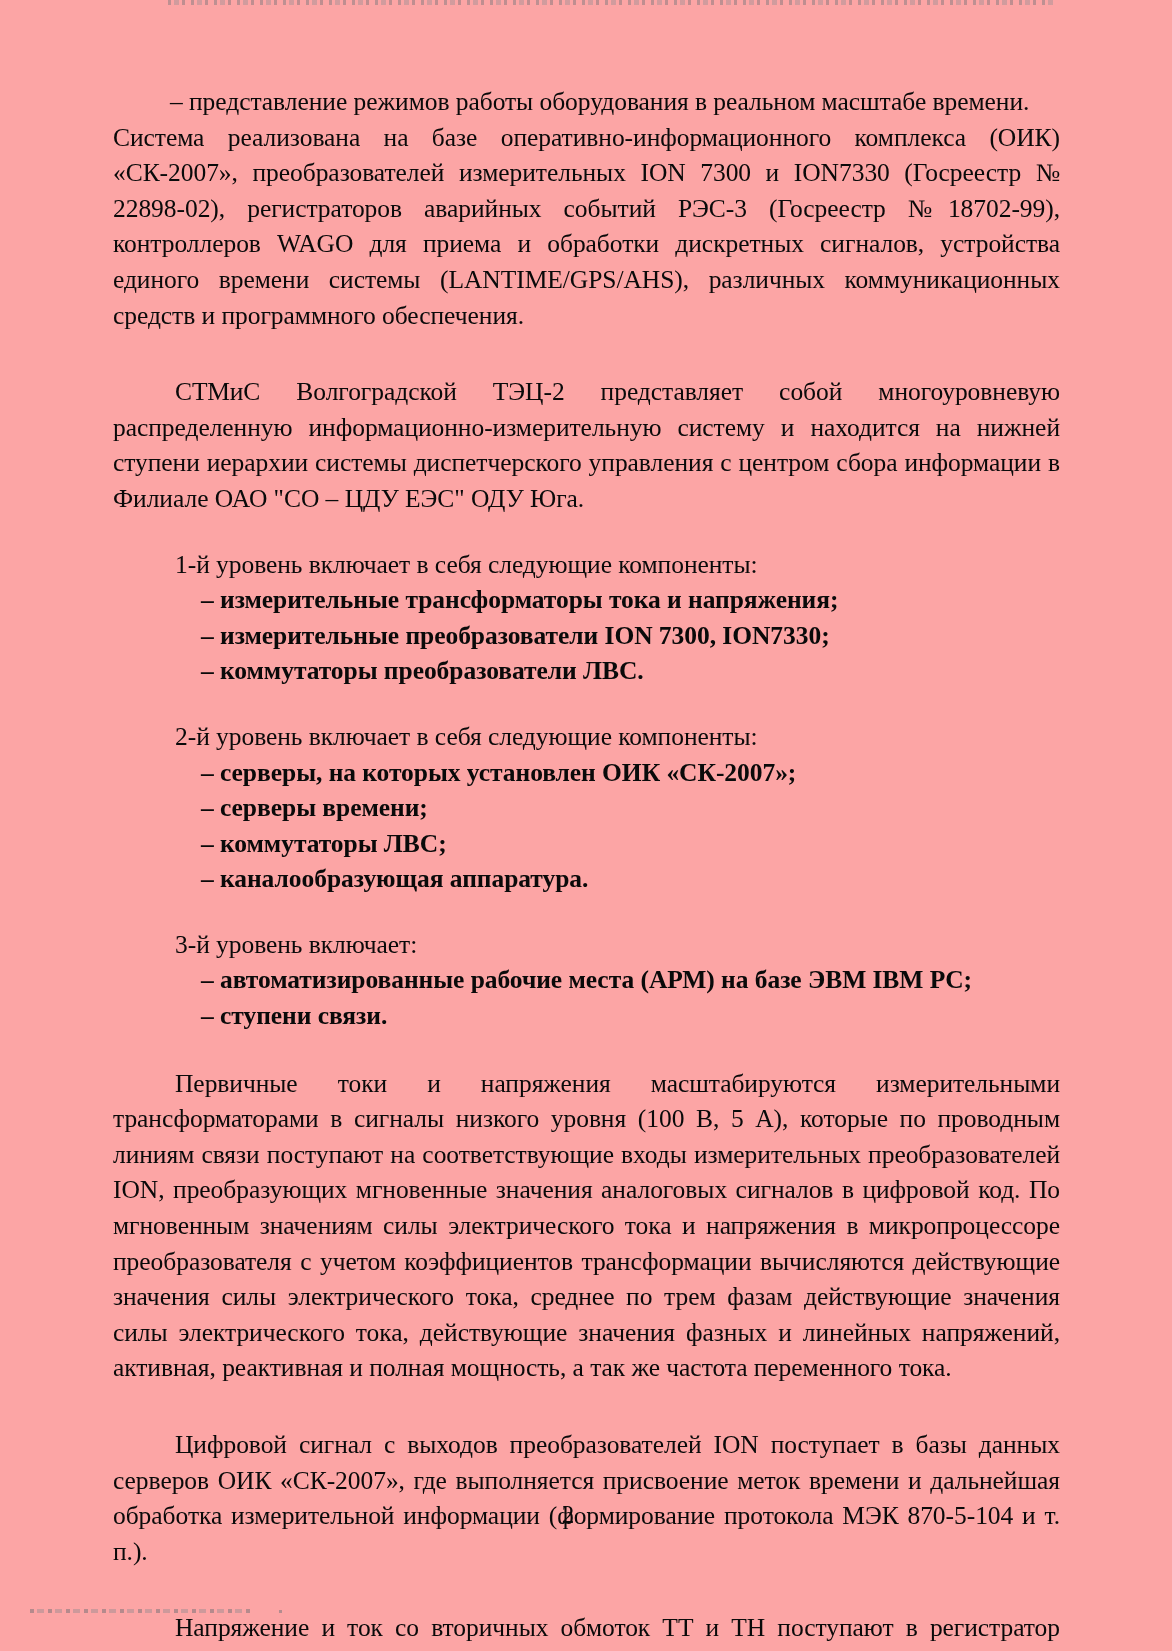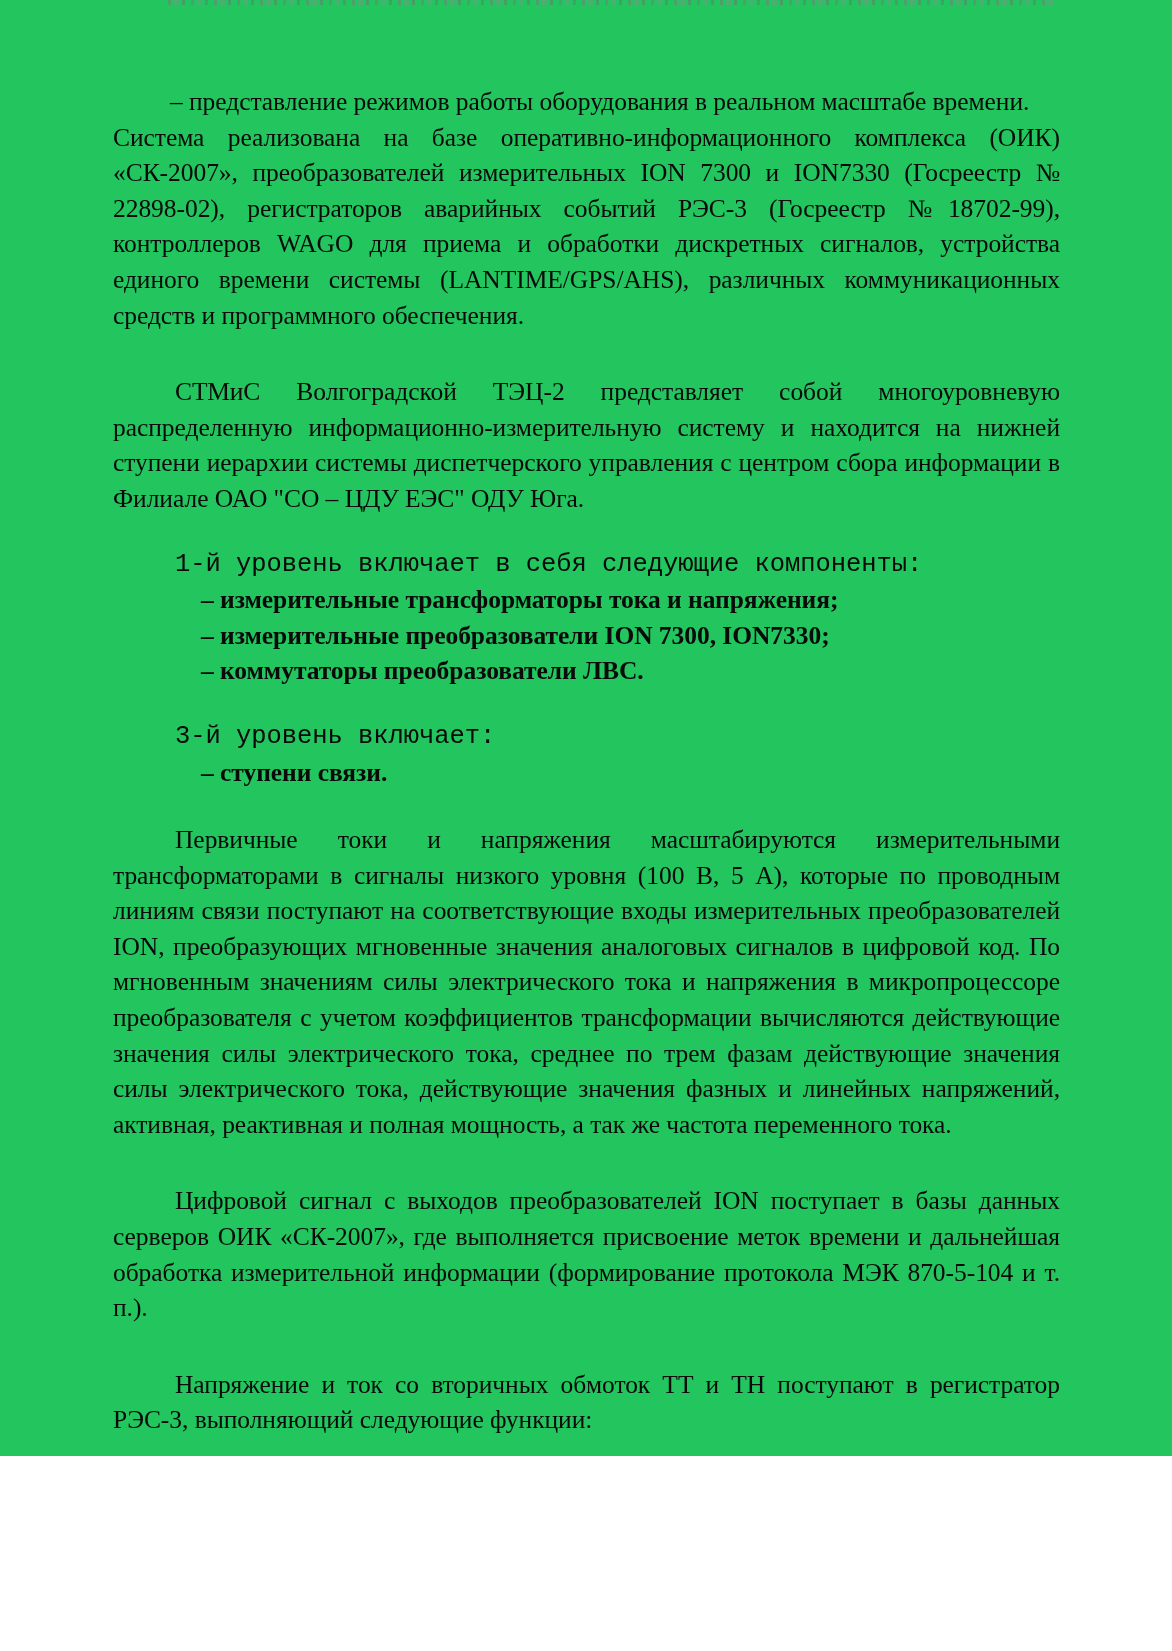--- a/index.html
+++ b/index.html
@@ -4,22 +4,22 @@
 <title>Document page 2</title>
 <style>
   html, body {
     margin: 0;
     padding: 0;
     background: #ffffff;
   }
   .page {
     position: relative;
     width: 1172px;
-    height: 1456px;
-    background: #22c55e;
+    height: 1651px;
+    background: #fca5a5;
     overflow: hidden;
     font-family: "Liberation Serif", "DejaVu Serif", serif;
     color: #0a0a0a;
   }
   
   .scan-artifact-top {
     position: absolute;
     left: 168px;
     top: 0px;
     width: 888px;
@@ -82,21 +82,20 @@
   .gap-lg { margin-top: 32px; }
 
   
   .level-block { margin-top: 30px; }
   .level-head {
     margin: 0;
     padding-left: 62px;
     font-size: 25.5px;
     line-height: 35.6px;
     text-align: left;
-    font-family: Liberation Mono, monospace;
   }
   .level-item {
     margin: 0;
     padding-left: 88px;
     font-size: 25.5px;
     line-height: 35.6px;
     text-align: left;
     font-weight: bold;
   }
 
@@ -126,23 +125,31 @@
 
     <p class="justified indent-first gap-md">СТМиС Волгоградской ТЭЦ-2 представляет собой многоуровневую распределенную информационно-измерительную систему и находится на нижней ступени иерархии системы диспетчерского управления с центром сбора информации в Филиале ОАО "СО – ЦДУ ЕЭС" ОДУ Юга.</p>
 
     <div class="level-block">
       <p class="level-head">1-й уровень включает в себя следующие компоненты:</p>
       <p class="level-item">– измерительные трансформаторы тока и напряжения;</p>
       <p class="level-item">– измерительные преобразователи ION 7300, ION7330;</p>
       <p class="level-item">– коммутаторы преобразователи ЛВС.</p>
     </div>
 
+    <div class="level-block">
+      <p class="level-head">2-й уровень включает в себя следующие компоненты:</p>
+      <p class="level-item">– серверы, на которых установлен ОИК «СК-2007»;</p>
+      <p class="level-item">– серверы времени;</p>
+      <p class="level-item">– коммутаторы ЛВС;</p>
+      <p class="level-item">– каналообразующая аппаратура.</p>
+    </div>
 
     <div class="level-block">
       <p class="level-head">3-й уровень включает:</p>
+      <p class="level-item">– автоматизированные рабочие места (АРМ) на базе ЭВМ IBM PC;</p>
       <p class="level-item">– ступени связи.</p>
     </div>
 
     <p class="justified indent-first gap-lg">Первичные токи и напряжения масштабируются измерительными трансформаторами в сигналы низкого уровня (100 В, 5 А), которые по проводным линиям связи поступают на соответствующие входы измерительных преобразователей ION, преобразующих мгновенные значения аналоговых сигналов в цифровой код. По мгновенным значениям силы электрического тока и напряжения в микропроцессоре преобразователя с учетом коэффициентов трансформации вычисляются действующие значения силы электрического тока, среднее по трем фазам действующие значения силы электрического тока, действующие значения фазных и линейных напряжений,  активная, реактивная и полная мощность, а так же частота переменного тока.</p>
 
     <p class="justified indent-first gap-md">Цифровой сигнал с выходов преобразователей ION поступает в базы данных серверов ОИК «СК-2007», где выполняется присвоение меток времени и дальнейшая обработка измерительной информации (формирование протокола МЭК 870-5-104 и т. п.).</p>
 
     <p class="justified indent-first gap-md">Напряжение и ток со вторичных обмоток ТТ и ТН поступают в регистратор РЭС-3, выполняющий следующие функции:</p>
 
   </div>

